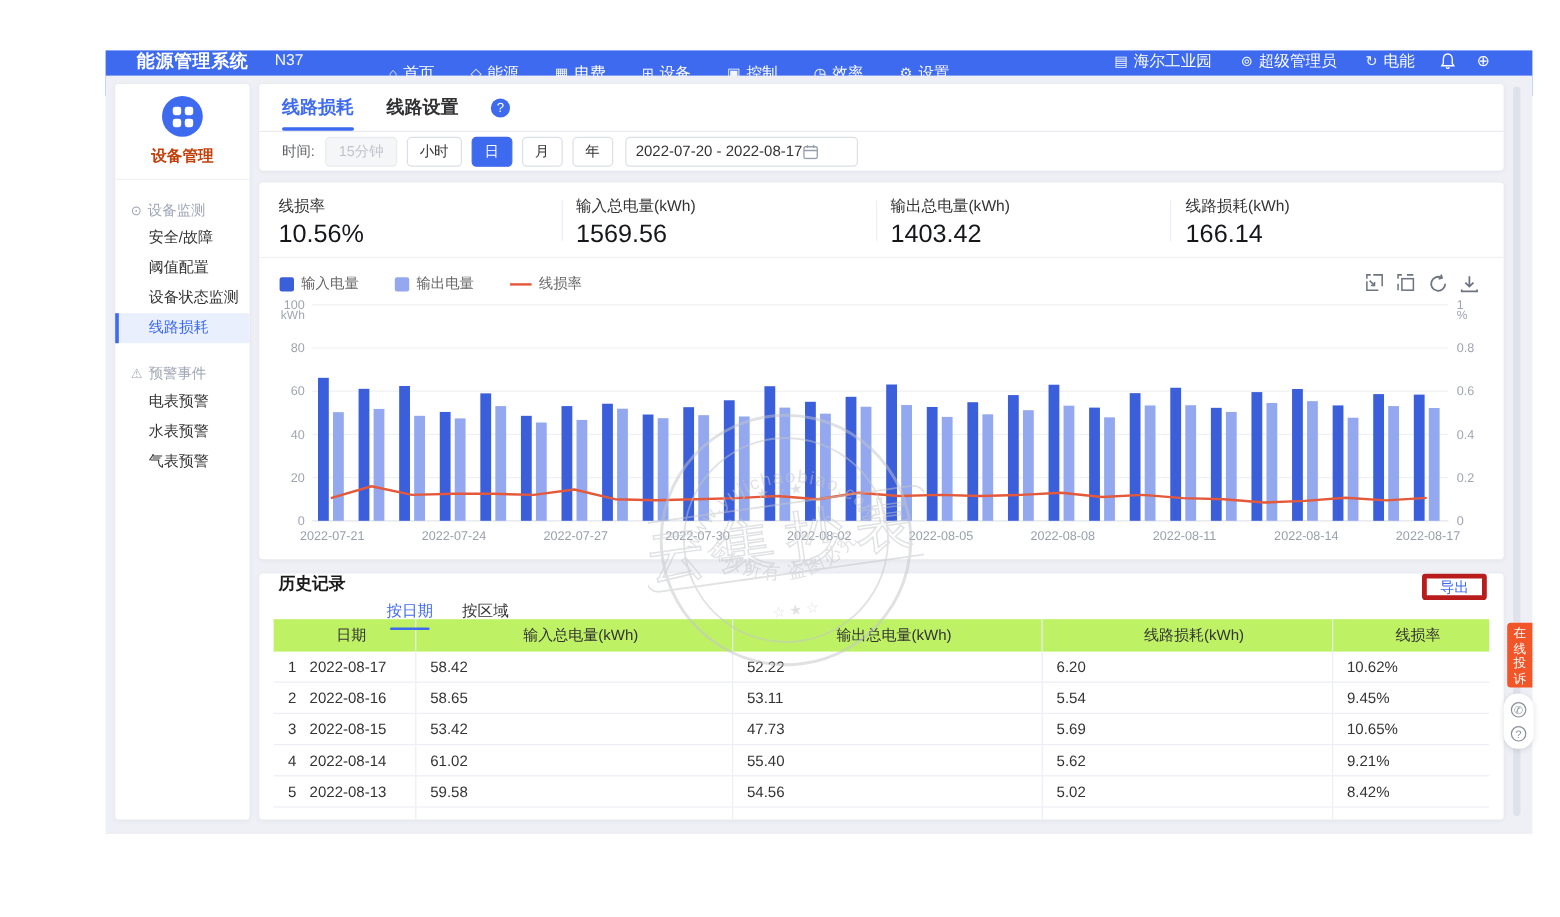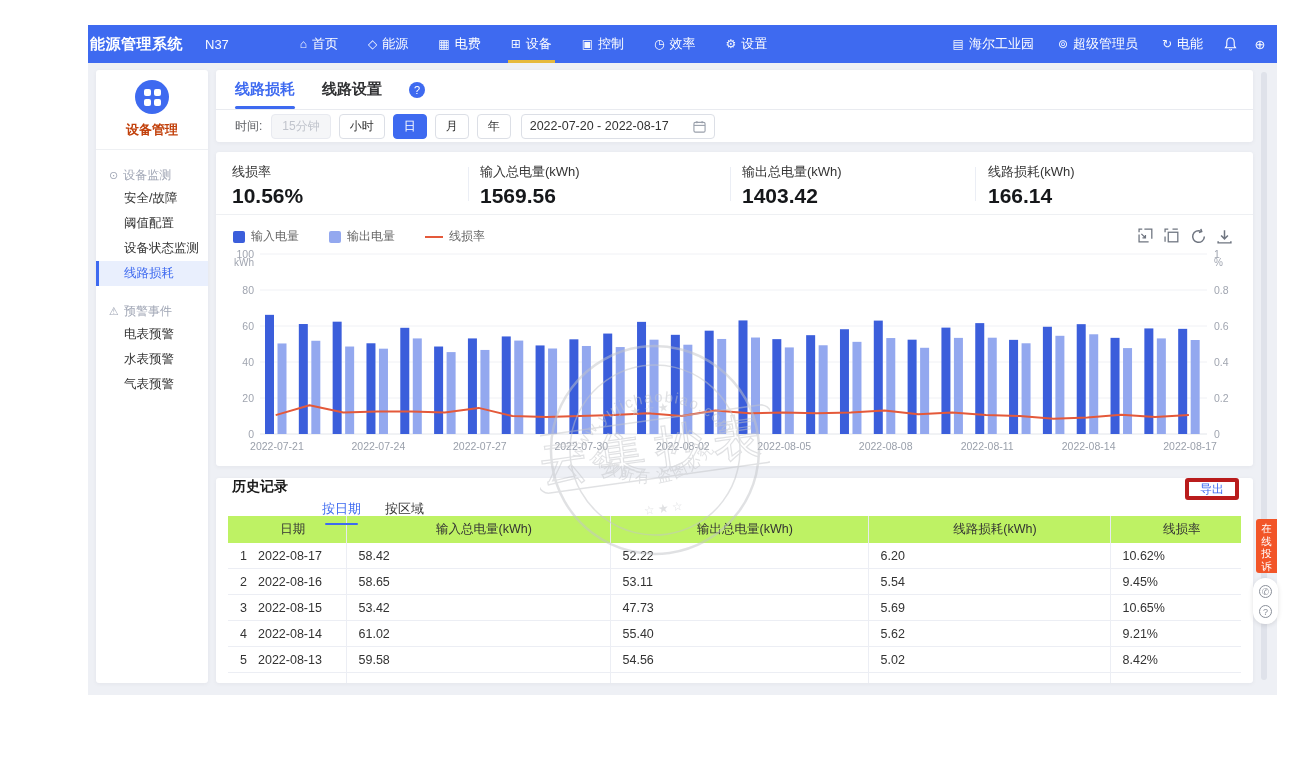--- a/index.html
+++ b/index.html
@@ -1,20 +1,20 @@
 <!DOCTYPE html>
 <html><head>
 <meta charset="utf-8">
 <style>
   html,body{margin:0;padding:0;background:#fff;}
   body{font-family:"Liberation Sans","DejaVu Sans",sans-serif;-webkit-font-smoothing:antialiased;}
   .screen{position:relative;width:1300px;height:764px;background:#fff;overflow:hidden;}
 
   
-  .navbar{position:absolute;left:88px;top:25px;width:1189px;height:38px;background:#3e6af0;display:flex;align-items:center;padding:0 2px;box-sizing:border-box;color:#fff;}
+  .navbar{position:absolute;left:88px;top:42px;width:1189px;height:38px;background:#3e6af0;display:flex;align-items:flex-start;padding:0 26px;box-sizing:border-box;color:#fff;}
   .brand{font-size:15px;font-weight:bold;letter-spacing:.5px;}
   .brand-code{font-size:13px;margin-left:22px;opacity:.95;}
   .nav-menu{display:flex;margin-left:56px;height:100%;}
   .nav-item{position:relative;display:flex;align-items:center;height:100%;padding:0 15px;font-size:13px;cursor:pointer;white-space:nowrap;}
   .nav-item .ic{margin-right:5px;font-size:12px;opacity:.95;}
   .nav-item.active::after{content:"";position:absolute;left:12px;right:12px;bottom:0;height:3px;background:#e6b93c;}
   .nav-right{margin-left:auto;display:flex;align-items:center;}
   .nav-right .nav-item{padding:0 12px;}
   .nav-icon-btn{display:flex;align-items:center;justify-content:center;width:30px;height:100%;cursor:pointer;font-size:13px;}
 
@@ -41,29 +41,29 @@
   .tabs-row{height:39px;display:flex;align-items:center;padding-left:19px;border-bottom:1px solid #e9ebf0;}
   .main-tab{position:relative;font-size:15px;font-weight:bold;color:#303133;margin-right:27px;cursor:pointer;height:100%;display:flex;align-items:center;}
   .main-tab.active{color:#3e6af0;}
   .main-tab.active::after{content:"";position:absolute;left:0;right:0;bottom:0;height:3px;background:#3e6af0;border-radius:2px;}
   .help-dot{width:16px;height:16px;border-radius:50%;background:#3e6af0;color:#fff;font-size:11px;display:flex;align-items:center;justify-content:center;cursor:pointer;}
   .time-row{height:32px;display:flex;align-items:center;padding-left:19px;font-size:12px;color:#606266;}
   .time-label{margin-right:9px;}
   .tbtn{height:23px;padding:0 10px;border:1px solid #dcdfe6;border-radius:4px;background:#fff;color:#333;font-size:12px;display:flex;align-items:center;margin-right:8px;cursor:pointer;}
   .tbtn.disabled{background:#f5f6f8;color:#c0c4cc;border-color:#e8eaf0;cursor:not-allowed;}
   .tbtn.active{background:#3e6af0;border-color:#3e6af0;color:#fff;}
-  .date-range{height:23px;width:176px;border:1px solid #dcdfe6;border-radius:4px;display:flex;align-items:center;justify-content:space-between;padding:0 8px;margin-left:2px;font-size:12.5px;color:#333;cursor:pointer;}
+  .date-range{height:23px;width:176px;border:1px solid #dcdfe6;border-radius:4px;display:flex;align-items:center;justify-content:flex-start;padding:0 8px;margin-left:2px;font-size:12.5px;color:#333;cursor:pointer;}
   .cal-ic{color:#9aa0ab;}
 
   
   .card-chart{left:216px;top:152px;width:1037px;height:314px;}
   .kpi-row{position:relative;height:62px;border-bottom:1px solid #eef0f3;}
   .kpi{position:absolute;top:11px;}
   .kpi-label{font-size:13px;color:#333;}
-  .kpi-value{font-size:21px;font-weight:bold;color:#15171a;margin-top:3px;}
+  .kpi-value{font-size:21px;font-weight:normal;color:#15171a;margin-top:3px;}
   .kpi-div{position:absolute;top:15px;width:1px;height:34px;background:#ebeef5;}
   .legend-row{position:absolute;left:17px;top:76px;display:flex;align-items:center;font-size:12px;color:#666;}
   .lg-item{display:flex;align-items:center;margin-right:30px;cursor:pointer;}
   .lg-sq{width:12px;height:12px;border-radius:2px;margin-right:6px;}
   .lg-line{width:18px;height:0;border-top:2.5px solid;margin-right:6px;}
   .chart-tools{position:absolute;right:20px;top:76px;display:flex;align-items:center;}
   .tool-ic{width:17px;height:17px;margin-left:9px;cursor:pointer;color:#6f7580;}
   .chart-wrap{position:absolute;left:16px;top:96px;}
 
   

